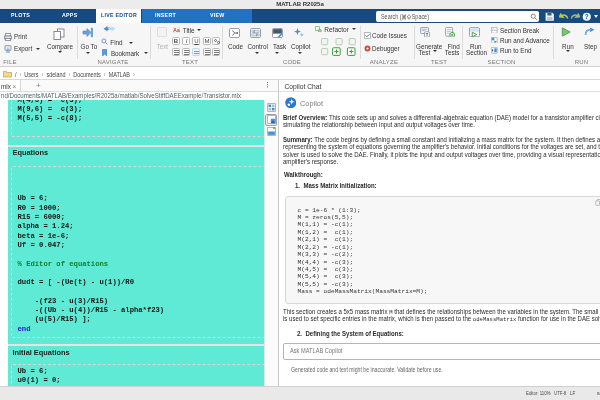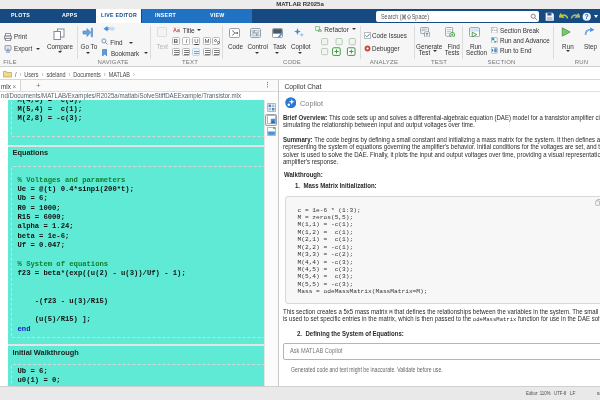--- a/index.html
+++ b/index.html
@@ -301,43 +301,42 @@
 <div class="abs" style="left:36px;top:81px;font-size:8px;color:#777">+</div>
 <div class="abs" style="left:266.5px;top:82px;width:1.2px;height:1.2px;background:#666;box-shadow:0 2.2px 0 #666,0 4.4px 0 #666"></div>
 
 <div class="abs" style="left:0;top:91.5px;width:277.5px;height:8.5px;background:#fff"></div>
 <div class="abs" style="left:0.5px;top:92.3px;font-size:6.5px;color:#51606c;white-space:nowrap;transform:scaleX(.94);transform-origin:0 0">nd/Documents/MATLAB/Examples/R2025a/matlab/SolveStiffDAEExample/Transistor.mlx</div>
 
 <div class="abs" style="left:8px;top:100px;width:263.5px;height:285.5px;background:#5eead4;overflow:hidden">
 
   <div class="abs" style="left:2.5px;top:-15px;width:254px;height:52px;border:1px dashed #d8d8d8;border-radius:2px"></div>
   <div class="codeline" style="top:-4.4px">M(4,5) =  c(3);</div>
-  <div class="codeline" style="top:4.9px">M(5,4) =  c(1);</div>
-  <div class="codeline" style="top:14.2px">M(2,8) = -c(3);</div>
+  <div class="codeline" style="top:4.9px">M(9,6) =  c(3);</div>
+  <div class="codeline" style="top:14.2px">M(5,5) = -c(8);</div>
 
   <div class="abs" style="left:0;top:45px;width:263px;height:2px;background:#e4e4e4"></div>
   <div class="abs" style="left:4.5px;top:48px;font-size:7.4px;font-weight:bold;color:#222">Equations</div>
 
   <div class="abs" style="left:2.5px;top:65.5px;width:254px;height:172.5px;border:1px dashed #d8d8d8;border-radius:2px"></div>
-  <div class="codeline" style="top:75.8px"><span class="cmt">% Voltages and parameters</span></div>
-  <div class="codeline" style="top:85.1px">Ue = @(t) 0.4*sinpi(200*t);</div>
   <div class="codeline" style="top:94.4px">Ub = 6;</div>
   <div class="codeline" style="top:103.7px">R0 = 1000;</div>
   <div class="codeline" style="top:113px">R15 = 6000;</div>
   <div class="codeline" style="top:122.3px">alpha = 1.24;</div>
   <div class="codeline" style="top:131.6px">beta = 1e-6;</div>
   <div class="codeline" style="top:140.9px">Uf = 0.047;</div>
-  <div class="codeline" style="top:159.5px"><span class="cmt">% System of equations</span></div>
-  <div class="codeline" style="top:168.8px">f23 = beta*(exp((u(2) - u(3))/Uf) - 1);</div>
+  <div class="codeline" style="top:159.5px"><span class="cmt">% Editor of equations</span></div>
+  <div class="codeline" style="top:178.1px">dudt = [ -(Ue(t) - u(1))/R0</div>
   <div class="codeline" style="top:196.7px">    -(f23 - u(3)/R15)</div>
+  <div class="codeline" style="top:206px">    -((Ub - u(4))/R15 - alpha*f23)</div>
   <div class="codeline" style="top:215.3px">    (u(5)/R15) ];</div>
   <div class="codeline" style="top:224.6px"><span class="kw">end</span></div>
 
   <div class="abs" style="left:0;top:243.5px;width:263px;height:2px;background:#e4e4e4"></div>
-  <div class="abs" style="left:4.5px;top:247.5px;font-size:7.4px;font-weight:bold;color:#222">Initial Walkthrough</div>
+  <div class="abs" style="left:4.5px;top:247.5px;font-size:7.4px;font-weight:bold;color:#222">Initial Equations</div>
 
   <div class="abs" style="left:2.5px;top:264px;width:254px;height:40px;border:1px dashed #d8d8d8;border-radius:2px"></div>
   <div class="codeline" style="top:266.5px">Ub = 6;</div>
   <div class="codeline" style="top:275.8px">u0(1) = 0;</div>
 </div>
 
 <div class="abs" style="left:263.5px;top:100px;width:14px;height:285.5px;background:#fbfbfb;border-left:1px solid #e5e5e5"></div>
 <svg class="abs" style="left:266.5px;top:102.5px" width="9" height="9" viewBox="0 0 12 12">
       <rect x="0.5" y="0.5" width="11" height="11" rx="1" fill="#fff" stroke="#8a9099"></rect>
       <rect x="2" y="2" width="3.5" height="3.5" fill="#5b87b5"></rect>

